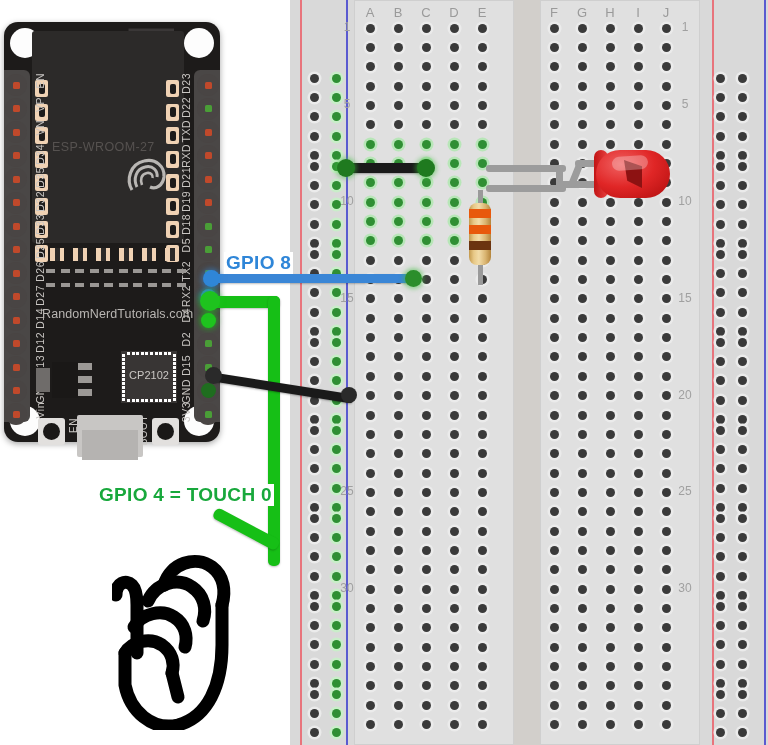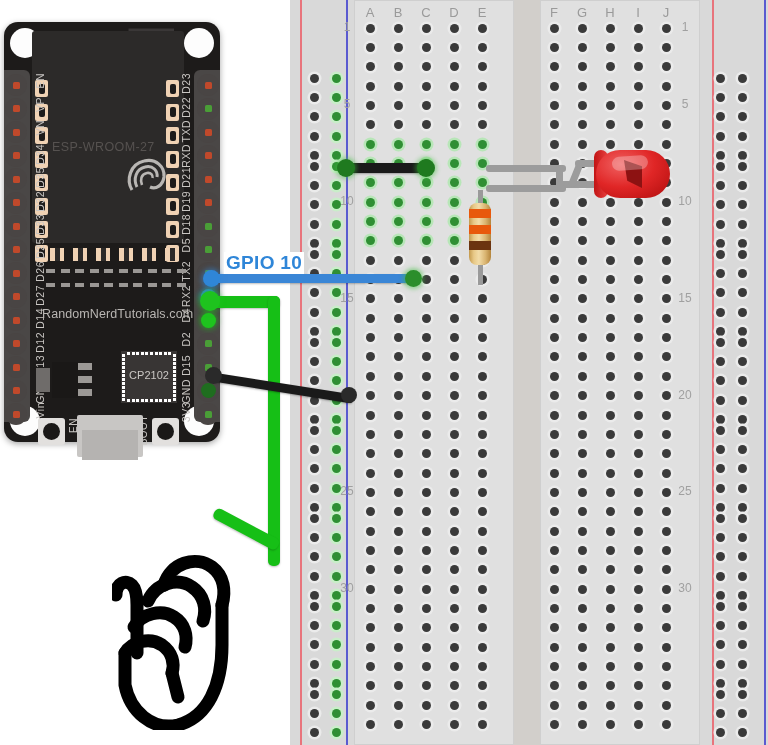--- a/index.html
+++ b/index.html
@@ -1048,21 +1048,22 @@
 
   <div class="led-leg" style="left:486px;top:185px;width:80px;height:7px;border-radius:3px;"></div>
   <div class="led-leg" style="left:572px;top:163px;width:7px;height:24px;border-radius:3px;transform:rotate(22deg);"></div>
   <div class="led-leg" style="left:575px;top:160px;width:32px;height:7px;border-radius:3px;"></div>
 
   <div class="led-rim"></div>
   <div class="led-body"></div>
   <div class="led-chip"></div>
   <div class="led-gloss"></div>
 
-  <div class="lbl-gpio16">GPIO 10</div>
+  <div class="lbl-gpio16">GPIO 8</div>
+  <div class="lbl-touch">GPIO 4 = TOUCH 0</div>
 
   <svg class="hand" viewBox="0 0 180 195">
     <g fill="none" stroke="#000000" stroke-width="13" stroke-linecap="round" stroke-linejoin="round">
       <path d="M52 50 C58 28 84 20 100 32 C112 41 114 56 110 70"></path>
       <path d="M36 66 C44 48 66 42 80 52 C92 60 95 74 91 86"></path>
       <path d="M22 92 C30 78 50 74 62 82 C73 89 76 101 73 112"></path>
       <path d="M13 118 C20 106 38 102 50 110 C60 117 63 128 60 138"></path>
       <path d="M4 60 C4 48 14 44 20 50 C24 54 25 62 25 70 L25 118"></path>
       <path d="M110 70 L110 110 C110 150 96 182 66 190 C40 196 18 176 13 150 L13 118"></path>
       <path d="M60 138 L66 162"></path>

